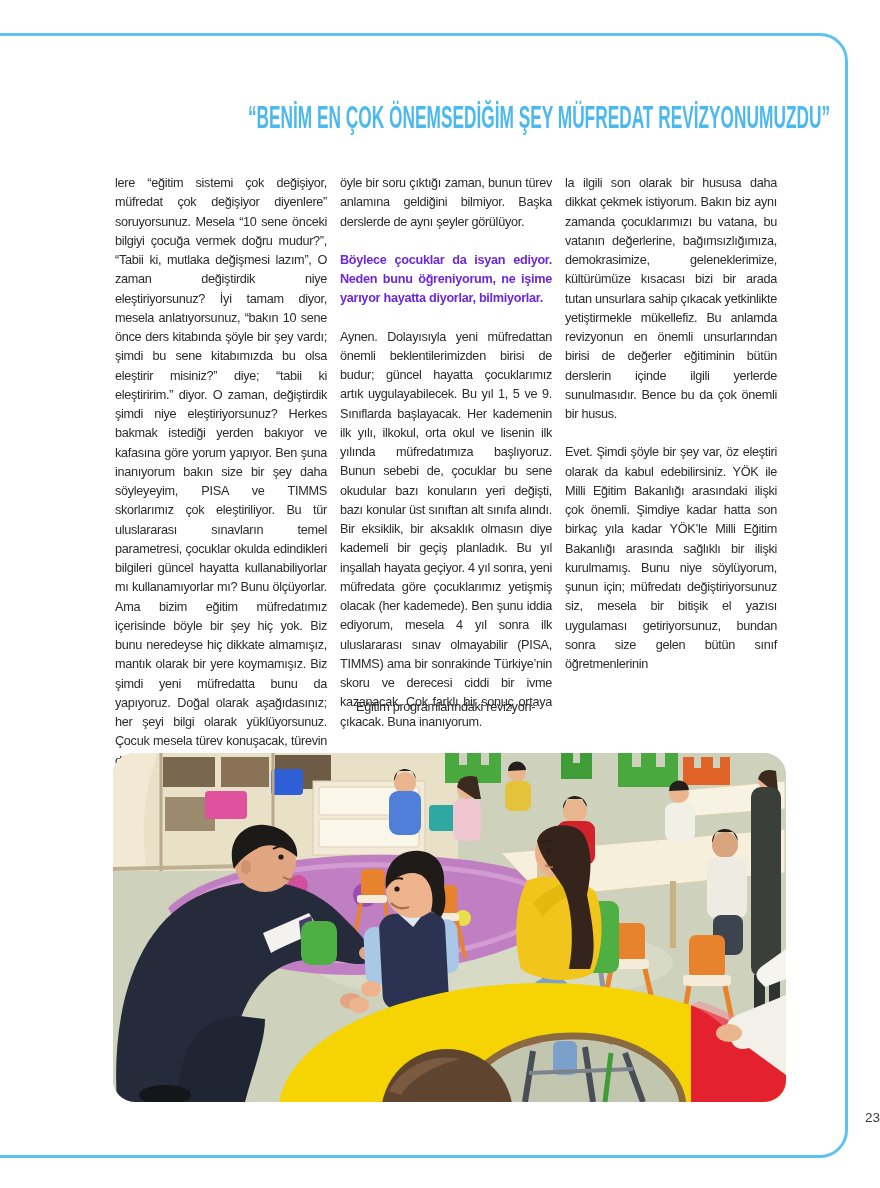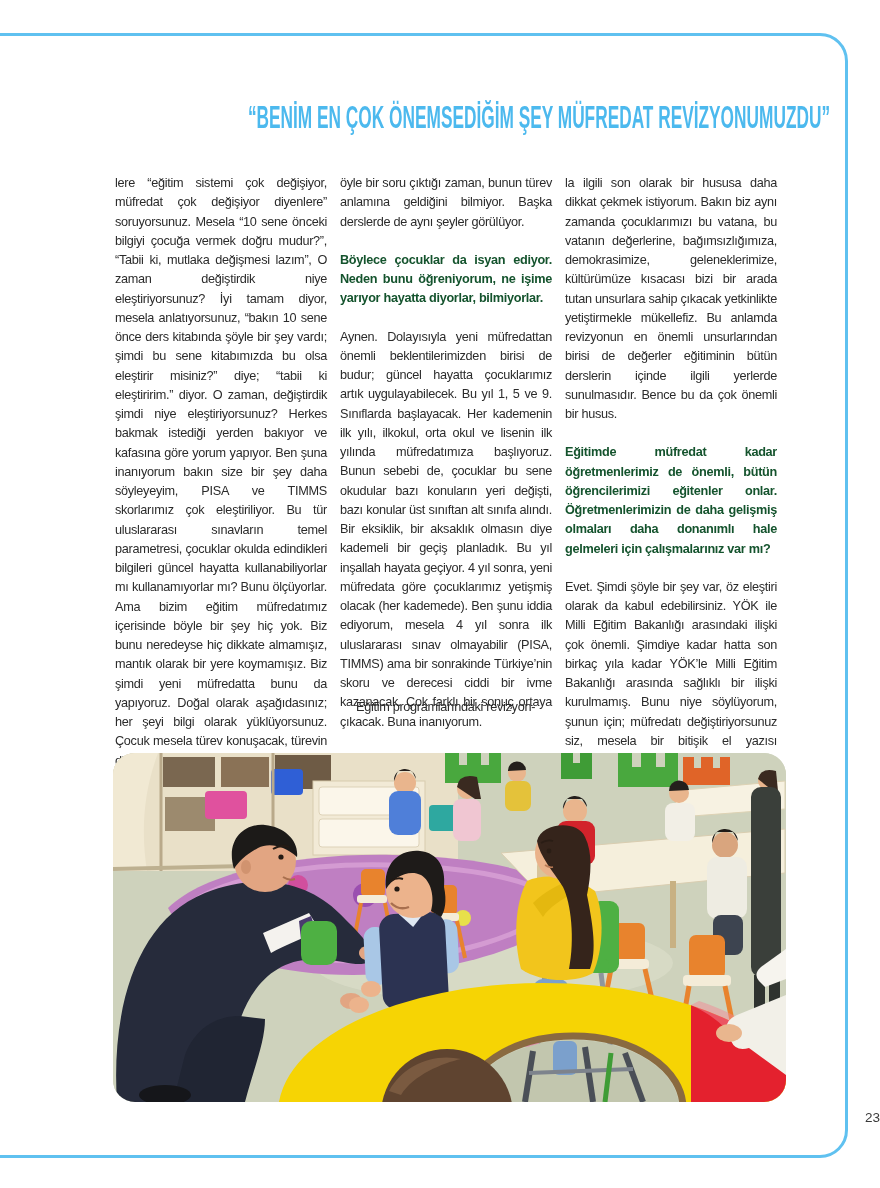--- a/index.html
+++ b/index.html
@@ -24,21 +24,21 @@
     position:absolute;left:115px;top:174px;width:663px;
     display:flex;gap:13px;
   }
   .col{
     width:212px;min-width:212px;position:relative;height:561px;
     font-size:12.7px;line-height:19.25px;letter-spacing:-0.3px;
     text-align:justify;color:#2b2b2b;
   }
   .col p{margin:0 0 19px 0;}
   .col p:last-child{margin-bottom:0;}
-  .col p.q{font-weight:bold;color:#14532d;}
+  .col p.q{font-weight:bold;color:#6d28d9;}
   .col p.pin-bottom{position:absolute;bottom:2px;left:0;right:0;margin:16px;}
   .photo{
     position:absolute;left:113px;top:753px;width:673px;height:349px;
     border-radius:22px;overflow:hidden;background:#ced2bc;
   }
   .photo svg{display:block;}
   .page-number{
     position:absolute;top:1110px;left:0;width:880px;text-align:right;
     font-size:13.5px;color:#3a3a3a;
   }
@@ -57,21 +57,20 @@
     <p>lere “eğitim sistemi çok değişiyor, müfredat çok değişiyor diyenlere” soruyorsunuz. Mesela “10 sene önceki bilgiyi çocuğa vermek doğru mudur?”, “Tabii ki, mutlaka değişmesi lazım”,  O zaman değiştirdik niye eleştiriyorsunuz? İyi tamam diyor, mesela anlatıyorsunuz, “bakın 10 sene önce ders kitabında şöyle bir şey vardı; şimdi bu sene kitabımızda bu olsa eleştirir misiniz?” diye; “tabii ki eleştiririm.” diyor. O zaman, değiştirdik şimdi niye eleştiriyorsunuz? Herkes bakmak istediği yerden bakıyor ve kafasına göre yorum yapıyor. Ben şuna inanıyorum bakın size bir şey daha söyleyeyim, PISA ve TIMMS skorlarımız çok eleştiriliyor. Bu tür uluslararası sınavların temel parametresi, çocuklar okulda edindikleri bilgileri güncel hayatta kullanabiliyorlar mı kullanamıyorlar mı? Bunu ölçüyorlar. Ama bizim eğitim müfredatımız içerisinde böyle bir şey hiç yok. Biz bunu neredeyse hiç dikkate almamışız, mantık olarak bir yere koymamışız. Biz şimdi yeni müfredatta bunu da yapıyoruz. Doğal olarak aşağıdasınız; her şeyi bilgi olarak yüklüyorsunuz. Çocuk mesela türev konuşacak, türevin diğer hayattaki karşılığını öğretmenimiz söylememiş; programımızda yoktu. Olmadığı için çocuk orada</p>
   </div>
   <div class="col">
     <p>öyle bir soru çıktığı zaman, bunun türev anlamına geldiğini bilmiyor. Başka derslerde de aynı şeyler görülüyor.</p>
     <p class="q">Böylece çocuklar da isyan ediyor. Neden bunu öğreniyorum, ne işime yarıyor hayatta diyorlar, bilmiyorlar.</p>
     <p>Aynen. Dolayısıyla yeni müfredattan önemli beklentilerimizden birisi de budur;  güncel hayatta çocuklarımız artık uygulayabilecek. Bu yıl 1, 5 ve 9. Sınıflarda başlayacak. Her kademenin ilk yılı, ilkokul, orta okul ve lisenin ilk yılında müfredatımıza başlıyoruz. Bunun sebebi de, çocuklar bu sene okudular bazı konuların yeri değişti, bazı konular üst sınıftan alt sınıfa alındı. Bir eksiklik, bir aksaklık olmasın diye kademeli bir geçiş planladık. Bu yıl inşallah hayata geçiyor. 4 yıl sonra, yeni müfredata göre çocuklarımız yetişmiş olacak (her kademede). Ben şunu iddia ediyorum, mesela 4 yıl sonra ilk uluslararası sınav olmayabilir (PISA, TIMMS) ama bir sonrakinde Türkiye’nin skoru ve derecesi ciddi bir ivme kazanacak. Çok farklı bir sonuç ortaya çıkacak. Buna inanıyorum.</p>
     <p class="pin-bottom">Eğitim programlarındaki revizyon-</p>
   </div>
   <div class="col">
     <p>la ilgili son olarak bir hususa daha dikkat çekmek istiyorum. Bakın biz aynı zamanda çocuklarımızı bu vatana, bu vatanın değerlerine, bağımsızlığımıza, demokrasimize, geleneklerimize, kültürümüze kısacası bizi bir arada tutan unsurlara sahip çıkacak yetkinlikte yetiştirmekle mükellefiz. Bu anlamda revizyonun en önemli unsurlarından birisi de değerler eğitiminin bütün derslerin içinde ilgili yerlerde sunulmasıdır. Bence bu da çok önemli bir husus.</p>
-    <p class="q">Eğitimde müfredat kadar öğretmenlerimiz de önemli, bütün öğrencilerimizi eğitenler onlar. Öğretmenlerimizin de daha gelişmiş olmaları daha donanımlı hale gelmeleri için çalışmalarınız var mı?</p>
     <p>Evet. Şimdi şöyle bir şey var, öz eleştiri olarak da kabul edebilirsiniz. YÖK ile Milli Eğitim Bakanlığı arasındaki ilişki çok önemli. Şimdiye kadar hatta son birkaç yıla kadar YÖK’le Milli Eğitim Bakanlığı arasında sağlıklı bir ilişki kurulmamış. Bunu niye söylüyorum, şunun için; müfredatı değiştiriyorsunuz siz, mesela bir bitişik el yazısı uygulaması getiriyorsunuz, bundan sonra size gelen bütün sınıf öğretmenlerinin</p>
   </div>
 </div>
 
 <div class="photo">
 <svg width="673" height="349" viewBox="0 0 673 349" xmlns="http://www.w3.org/2000/svg">
   <defs>
     <clipPath id="clipRight">
           <rect x="578" y="200" width="95" height="149"></rect>
         </clipPath>

